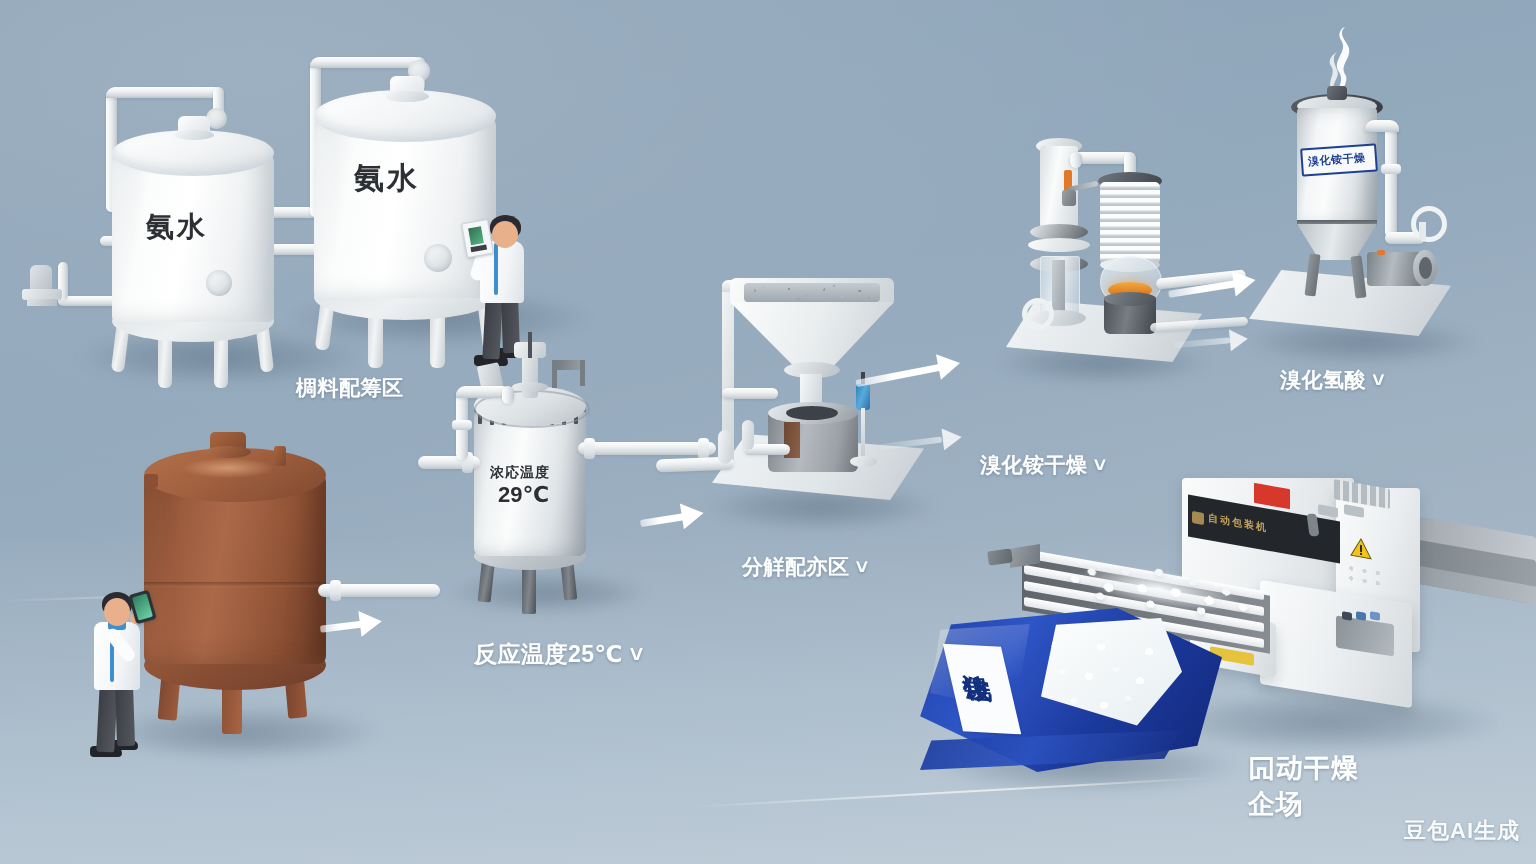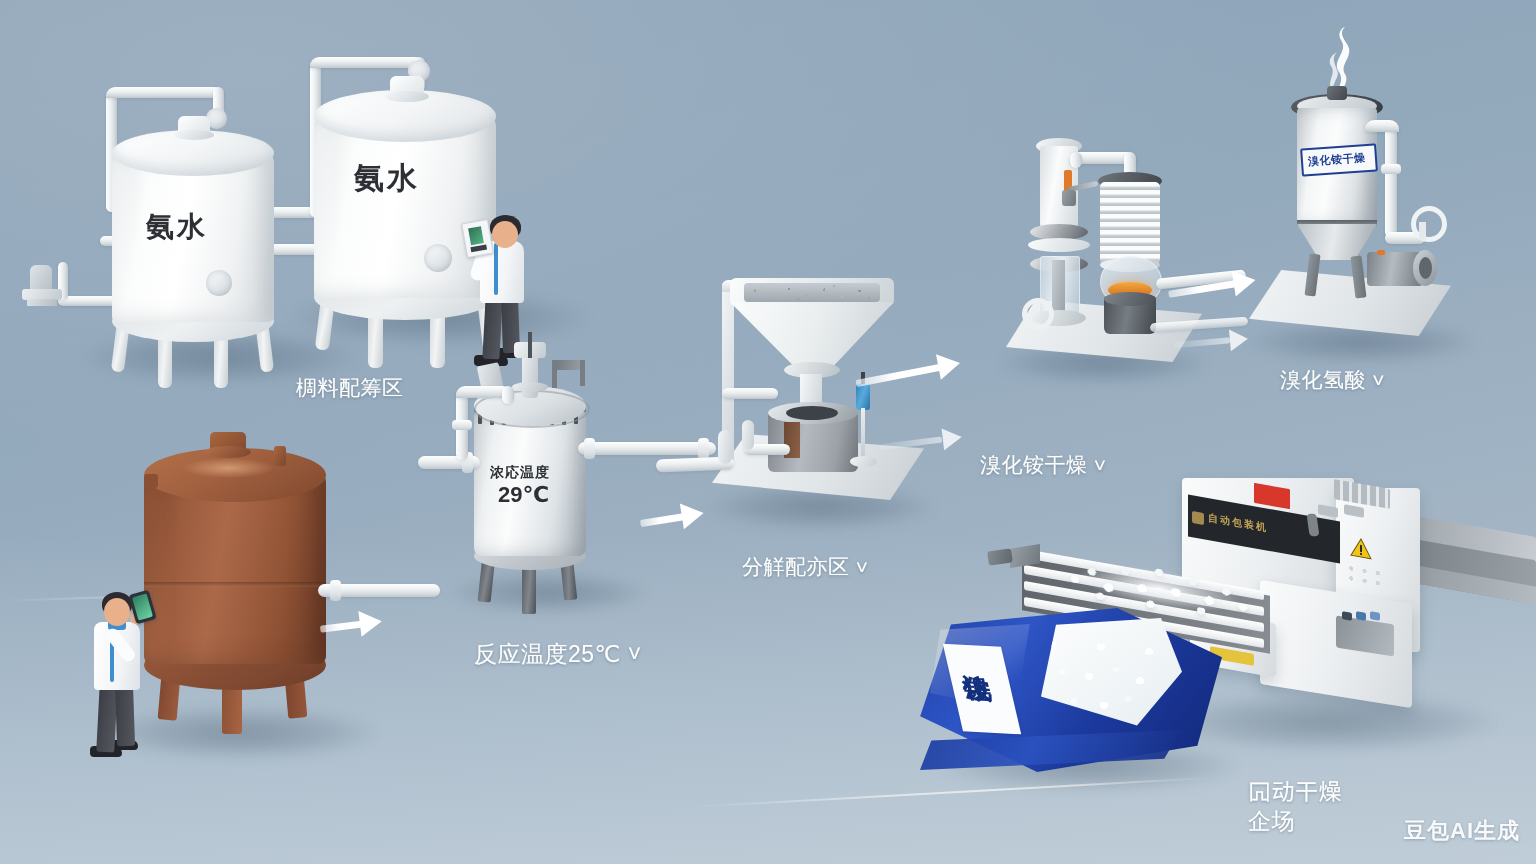--- a/index.html
+++ b/index.html
@@ -11,21 +11,21 @@
     font-family:"Liberation Sans","DejaVu Sans",sans-serif;
     background:
       radial-gradient(120% 90% at 16% 8%, #9db0c1 0%, rgba(157,176,193,0) 55%),
       linear-gradient(168deg,#8ca3b8 0%,#93a9bc 38%,#a3b5c5 72%,#b3c1cd 100%);
   }
   
   .abs{position:absolute;}
   .lbl{
     position:absolute;
     color:#fdfefe;
-    font-weight:400;
+    font-weight:700;
     letter-spacing:.5px;
     text-shadow:0 1px 3px rgba(60,80,100,.45), 0 0 1px rgba(255,255,255,.6);
     white-space:pre;
     line-height:1.28;
     pointer-events:none;
   }
   .floor-haze{
     position:absolute;left:0;right:0;bottom:0;height:330px;
     background:linear-gradient(to bottom, rgba(190,205,216,0) 0%, rgba(196,210,221,.38) 60%, rgba(202,215,225,.55) 100%);
   }
@@ -618,19 +618,19 @@
                   clip-path:polygon(10% 6%, 96% 0%, 82% 90%, 0% 72%);"></div>
       <div class="abs" style="left:6px;top:140px;width:284px;height:40px;
                   background:linear-gradient(120deg,#1a3a9e,#2b52c0 40%,#12287a);
                   clip-path:polygon(4% 26%, 92% 0%, 86% 72%, 0% 100%);opacity:.92;"></div>
 
       <div class="bag-label" style="left:40px;top:54px;width:56px;height:90px;transform:rotate(-13deg) skewY(16deg);">
         <span style="left:10px;top:10px;font-size:26px;line-height:1.02;writing-mode:vertical-rl;letter-spacing:1px;">溴化铵</span>
       </div>
     </div>
 
-    <div class="lbl" style="left:348px;top:292px;font-size:23px;margin-top:26px;">𠕄动干燥
+    <div class="lbl" style="left:348px;top:292px;font-size:27px;">𠕄动干燥
 企场</div>
   </div>
 
   <div class="watermark" style="left:1404px;top:816px;font-size:22px;">豆包AI生成</div>
 
 </div>
 
 </body></html>

